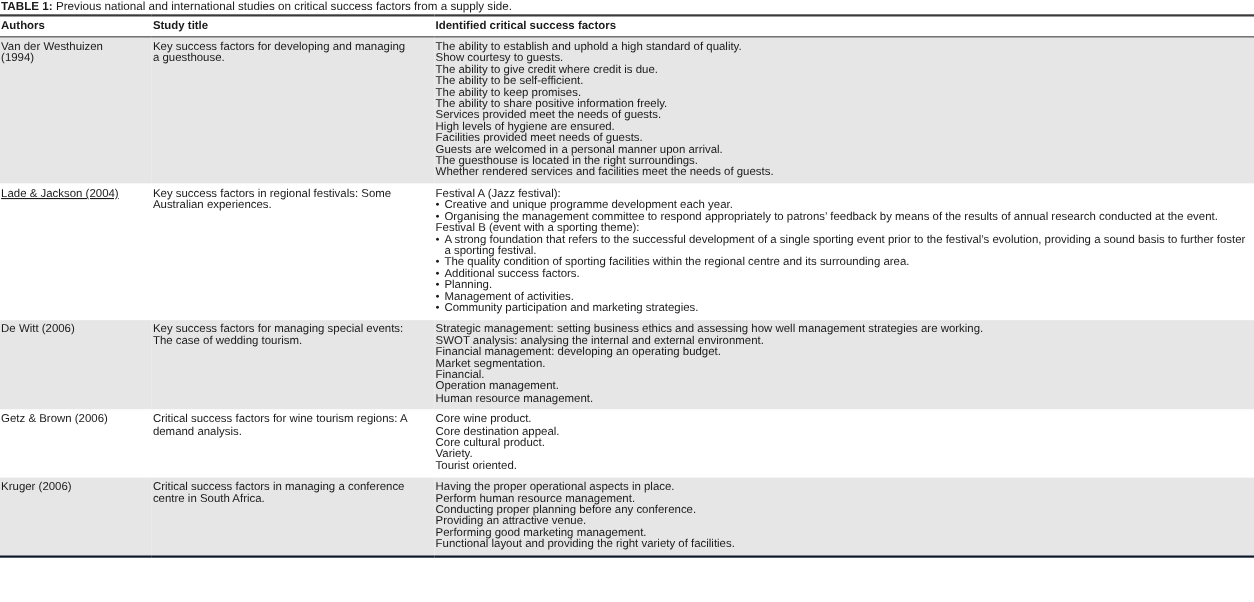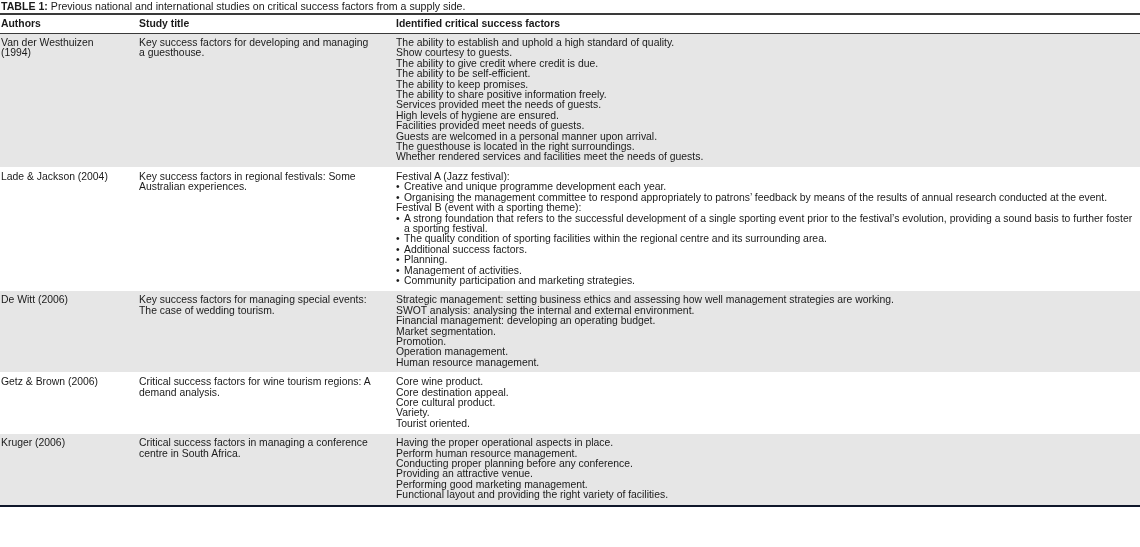--- a/index.html
+++ b/index.html
@@ -80,21 +80,21 @@
           <span class="line">The ability to share positive information freely.</span>
           <span class="line">Services provided meet the needs of guests.</span>
           <span class="line">High levels of hygiene are ensured.</span>
           <span class="line">Facilities provided meet needs of guests.</span>
           <span class="line">Guests are welcomed in a personal manner upon arrival.</span>
           <span class="line">The guesthouse is located in the right surroundings.</span>
           <span class="line">Whether rendered services and facilities meet the needs of guests.</span>
         </td>
       </tr>
       <tr class="plain">
-        <td style="padding-right: 12px;">Lade &amp; Jackson (2004)</td>
+        <td style="padding-right: 12px; text-decoration: underline;">Lade &amp; Jackson (2004)</td>
         <td style="padding-right: 22px;">Key success factors in regional festivals: Some Australian experiences.</td>
         <td style="padding-right: 4px;">
           <span class="line">Festival A (Jazz festival):</span>
           <span class="bullet"><span class="dot">•</span><span>Creative and unique programme development each year.</span></span>
           <span class="bullet"><span class="dot">•</span><span>Organising the management committee to respond appropriately to patrons’ feedback by means of the results of annual research conducted at the event.</span></span>
           <span class="line">Festival B (event with a sporting theme):</span>
           <span class="bullet"><span class="dot">•</span><span>A strong foundation that refers to the successful development of a single sporting event prior to the festival’s evolution, providing a sound basis to further foster a sporting festival.</span></span>
           <span class="bullet"><span class="dot">•</span><span>The quality condition of sporting facilities within the regional centre and its surrounding area.</span></span>
           <span class="bullet"><span class="dot">•</span><span>Additional success factors.</span></span>
           <span class="bullet"><span class="dot">•</span><span>Planning.</span></span>
@@ -103,21 +103,21 @@
         </td>
       </tr>
       <tr class="shaded">
         <td style="padding-right: 12px;">De Witt (2006)</td>
         <td style="padding-right: 22px;">Key success factors for managing special events: The case of wedding tourism.</td>
         <td style="padding-right: 0;">
           <span class="line">Strategic management: setting business ethics and assessing how well management strategies are working.</span>
           <span class="line">SWOT analysis: analysing the internal and external environment.</span>
           <span class="line">Financial management: developing an operating budget.</span>
           <span class="line">Market segmentation.</span>
-          <span class="line">Promotion.</span>
+          <span class="line">Financial.</span>
           <span class="line">Operation management.</span>
           <span class="line">Human resource management.</span>
         </td>
       </tr>
       <tr class="plain">
         <td style="padding-right: 12px;">Getz &amp; Brown (2006)</td>
         <td style="padding-right: 22px;">Critical success factors for wine tourism regions: A demand analysis.</td>
         <td style="padding-right: 4px; margin-top: 43px;">
           <span class="line">Core wine product.</span>
           <span class="line">Core destination appeal.</span>

